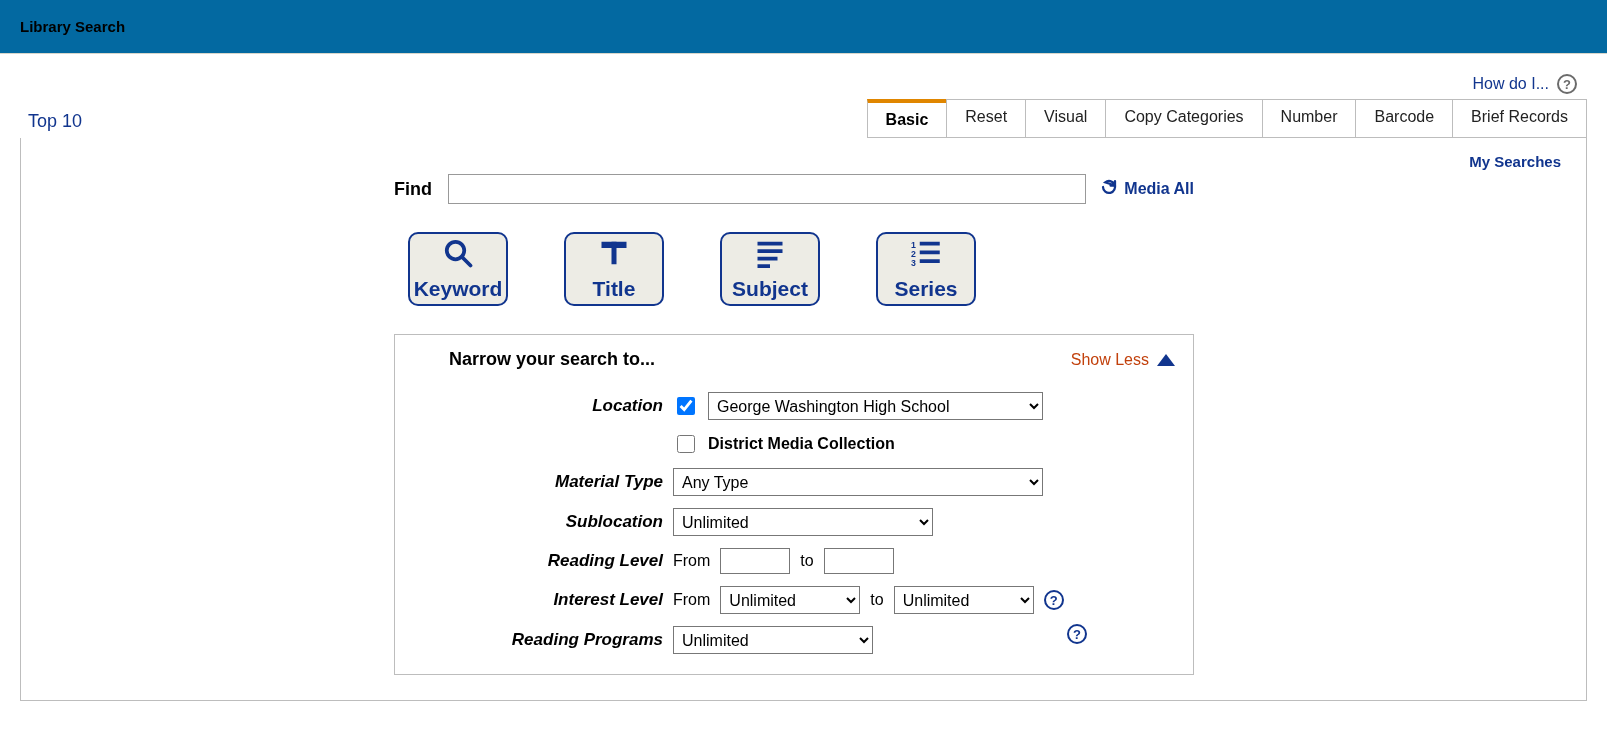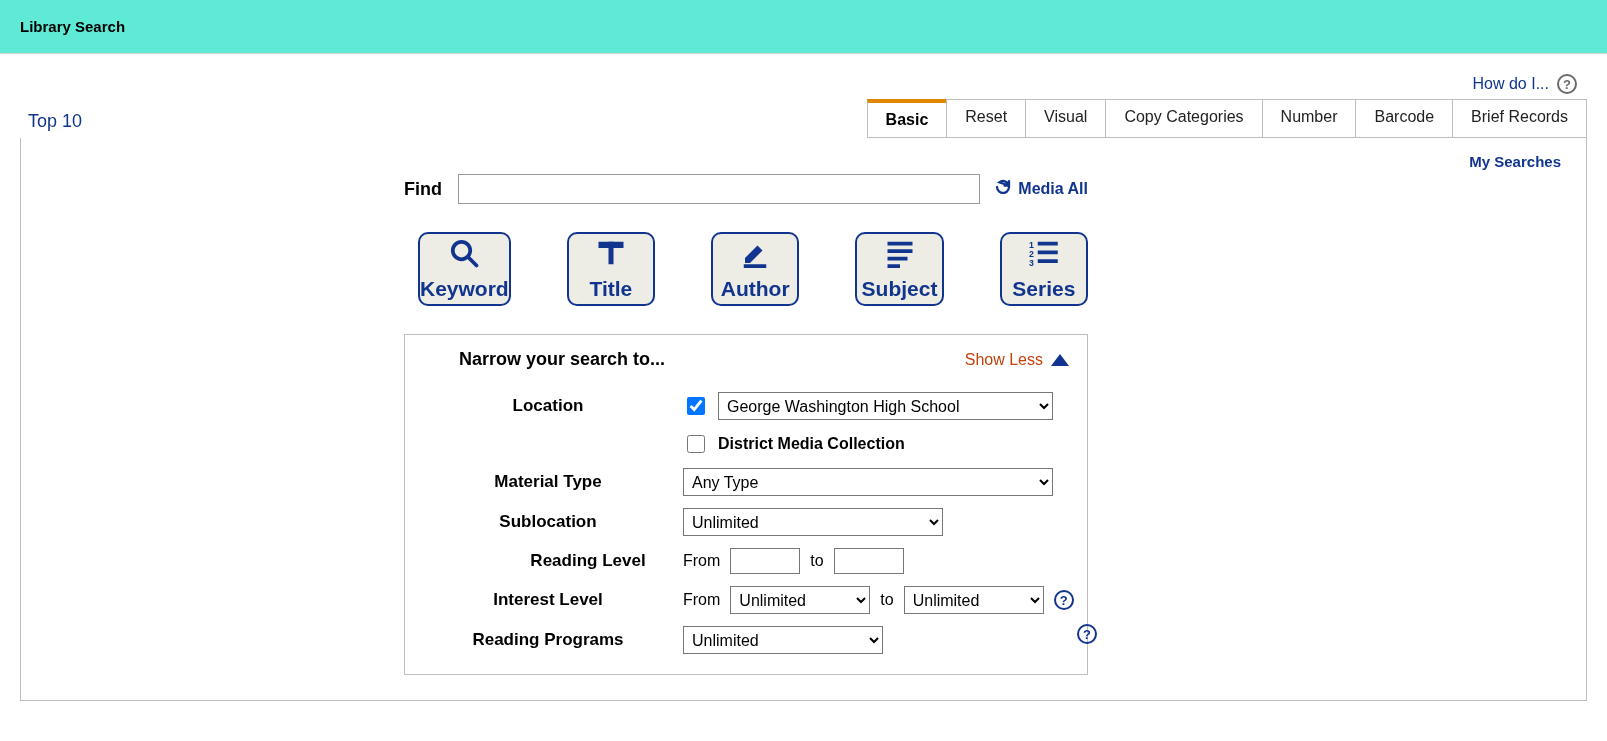--- a/index.html
+++ b/index.html
@@ -5,21 +5,21 @@
   * { box-sizing: border-box; }
   body {
     margin: 0;
     font-family: Arial, Helvetica, sans-serif;
     font-size: 14px;
     background: #fff;
     color: #000;
   }
 
   .header-bar {
-    background: #5eead4;
+    background: #0369a1;
     padding: 18px 20px;
     font-weight: bold;
     font-size: 15px;
     border-bottom: 1px solid #d7d6cb;
   }
 
   .content-wrap {
     padding: 0 20px 25px 20px;
   }
 
@@ -74,33 +74,33 @@
   .tab:last-child { border-right: 1px solid #bdbdbd; }
   .tab.active {
     border-top: 4px solid #e08600;
     font-weight: bold;
     color: #000;
   }
 
   .panel {
     border: 1px solid #bdbdbd;
     border-top: none;
-    padding: 15px 25px 25px 23px;
+    padding: 15px 25px 25px 13px;
   }
 
   .my-searches {
     text-align: right;
     color: #11358e;
     font-weight: bold;
     font-size: 15px;
     margin-bottom: 4px;
   }
 
   .search-area {
-    width: 684px;
+    width: 800px;
     margin-left: 360px;
   }
 
   .find-row {
     display: flex;
     align-items: center;
     gap: 14px;
     margin-bottom: 28px;
   }
   .find-label { font-weight: bold; font-size: 18px; width: 40px; }
@@ -174,21 +174,21 @@
     border-bottom: 12px solid #11358e;
   }
 
   .form-rows { display: flex; flex-direction: column; gap: 12px; }
   .form-row {
     display: grid;
     grid-template-columns: 250px 1fr;
     align-items: center;
     gap: 10px;
   }
-  .form-row .lbl { text-align: center; font-weight: bold; font-size: 17px; }
+  .form-row .lbl { text-align: right; font-weight: bold; font-size: 17px; font-style: italic; }
   .form-row .ctrl { display: flex; align-items: center; gap: 10px; font-size: 16px; }
 
   select {
     height: 28px;
     border: 1px solid #777;
     background: #fff;
     font-size: 16px;
     padding: 0 4px;
   }
   input[type="text"].small {
@@ -278,29 +278,20 @@
             <svg viewBox="0 0 24 24" fill="#11358e">
                 <rect x="2" y="3" width="20" height="5"></rect>
                 <rect x="10" y="3" width="4" height="18"></rect>
               </svg>
           </span>
           <span class="search-btn-label">Title</span>
         </div>
         <div class="search-btn">
           <span>
             <svg viewBox="0 0 24 24" fill="#11358e">
-                <polygon points="4,16 14,6 18,10 8,20 4,20"></polygon>
-                <rect x="3" y="21" width="18" height="3"></rect>
-              </svg>
-          </span>
-          <span class="search-btn-label">Author</span>
-        </div>
-        <div class="search-btn">
-          <span>
-            <svg viewBox="0 0 24 24" fill="#11358e">
                 <rect x="2" y="3" width="20" height="3"></rect>
                 <rect x="2" y="9" width="20" height="3"></rect>
                 <rect x="2" y="15" width="16" height="3"></rect>
                 <rect x="2" y="21" width="10" height="3"></rect>
               </svg>
           </span>
           <span class="search-btn-label">Subject</span>
         </div>
         <div class="search-btn">
           <span>

